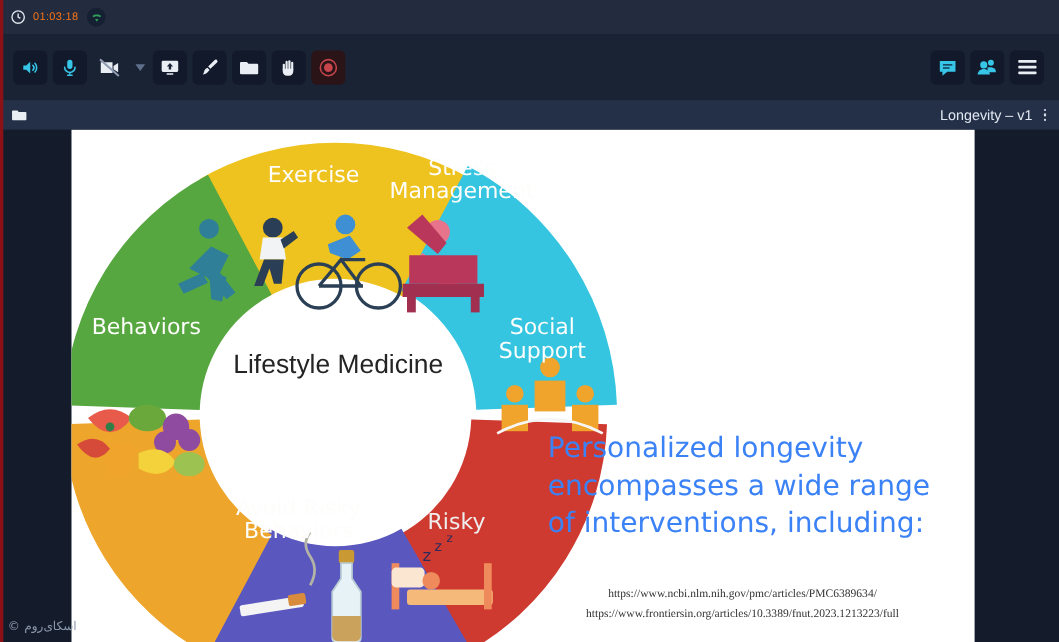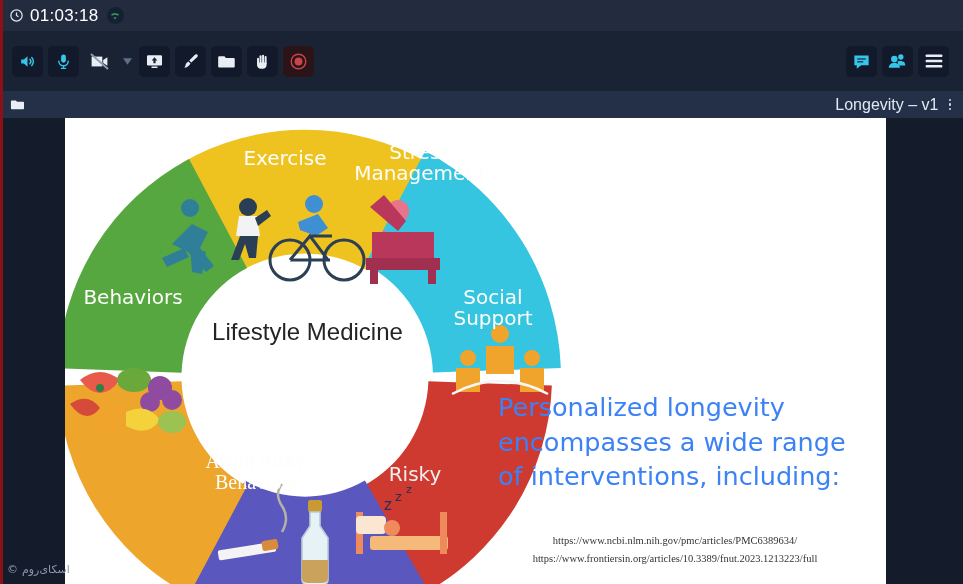--- a/index.html
+++ b/index.html
@@ -25,21 +25,21 @@
     position: absolute; left: 0; top: 0; width: 963px; height: 31px;
     background: #222c3e;
     display: flex; align-items: center;
   }
   .timer-chip {
     display: flex; align-items: center; gap: 6px;
     margin-left: 9px;
   }
   .clock-icon { width: 15px; height: 15px; display: block; }
   .timer-text {
-    color: #ffffff; font-size: 17px; letter-spacing: .3px;
+    color: #f97316; font-size: 10px; letter-spacing: .3px;
   }
   .signal-badge {
     width: 17px; height: 17px; border-radius: 50%;
     background: #162033;
     display: flex; align-items: center; justify-content: center;
     margin-left: 2px;
   }
 
   
   .toolbar {
@@ -68,21 +68,21 @@
   .docbar {
     position: absolute; left: 0; top: 91px; width: 963px; height: 27px;
     background: #243047;
     display: flex; align-items: center;
   }
   .docbar-left { margin-left: 10px; display: flex; align-items: center; }
   .docbar-right {
     margin-left: auto; margin-right: 8px;
     display: flex; align-items: center; gap: 6px;
   }
-  .doc-title { color: #e2e8f2; font-size: 16px; }
+  .doc-title { color: #e2e8f2; font-size: 13px; }
   .kebab { display: flex; flex-direction: column; gap: 2px; padding: 3px 4px; cursor: pointer; }
   .kebab i { width: 2.5px; height: 2.5px; background: #d6dde9; border-radius: 50%; display: block; }
 
   
   .stage {
     position: absolute; left: 0; top: 118px; width: 963px; height: 466px;
     background: #141c2b;
   }
   .slide {
     position: absolute; left: 65px; top: 0px; width: 821px; height: 466px;
@@ -97,21 +97,21 @@
   .wheel-label {
     position: absolute; color: #fdfdfb; font-size: 20px; line-height: 1.06;
     text-align: center; white-space: pre-line; pointer-events: none;
     font-family: "DejaVu Sans", sans-serif;
     margin-top: 12px;
   }
   .lbl-exercise { left: 170px; top: 24px; width: 150px; }
   .lbl-stress   { left: 300px; top: 18px; width: 160px; }
   .lbl-social   { left: 383px; top: 163px; width: 140px; }
   .lbl-sleep    { left: 300px; top: 340px; width: 150px; color:#efeeee; }
-  .lbl-avoid    { left: 128px; top: 327px; width: 175px; font-family: Liberation Serif, serif; }
+  .lbl-avoid    { left: 144px; top: 327px; width: 175px; }
   .lbl-nutrition{ left: 18px; top: 163px; width: 150px; }
 
   .center-label {
     position: absolute; left: 160px; top: 206px; width: 215px;
     text-align: center; color: #242424; font-size: 24px; line-height: 1.18;
     font-family: Liberation Sans, sans-serif;
   }
 
   
   .body-copy {

